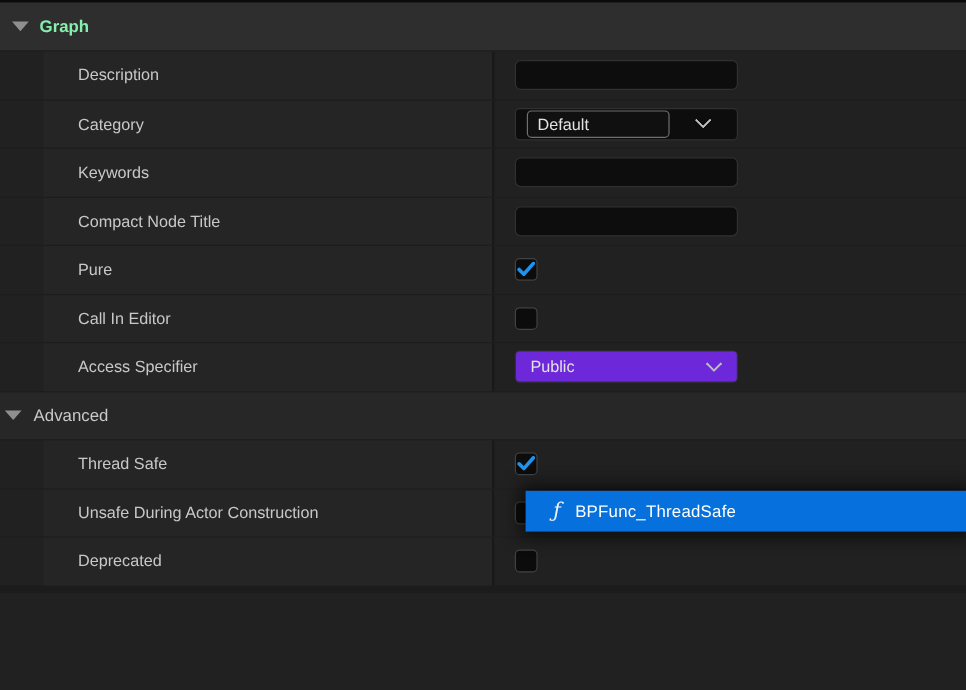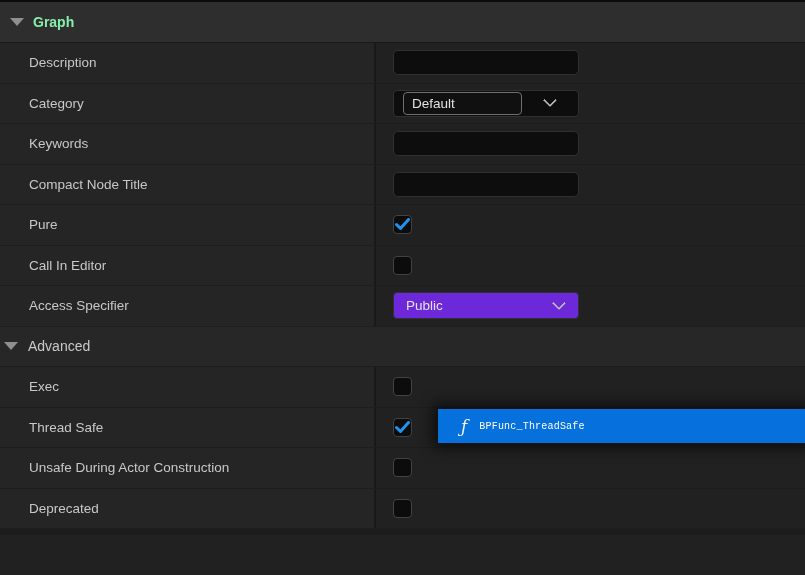--- a/index.html
+++ b/index.html
@@ -19,21 +19,21 @@
     color:#c9c9c9;font-weight:400;font-size:14px;
   }
   .tri{
     width:0;height:0;border-left:7px solid transparent;border-right:7px solid transparent;
     border-top:8px solid #8f8f8f;flex:0 0 auto;
   }
   .row{height:40.5px;display:flex;border-bottom:1px solid #1d1d1d;box-sizing:border-box;}
   .label-cell{
     width:376px;flex:0 0 376px;background:#252525;border-right:2px solid #191919;
     display:flex;align-items:center;padding-left:29px;box-sizing:border-box;
-    color:#c8c8c8;font-size:13.5px;
+    color:#c8c8c8;font-size:13.5px;margin-left:36px;
   }
   .row.disabled .label-cell{color:#5f5f5f;}
   .value-cell{flex:1;background:#212121;display:flex;align-items:center;padding-left:17px;}
   .text-input{
     width:186px;height:25px;background:#0d0d0d;border:1px solid #303030;border-radius:5px;
     box-sizing:border-box;color:#e0e0e0;font-size:13.5px;display:flex;align-items:center;padding-left:8px;
   }
   .text-input.disabled{background:#1d1d1d;border:1px solid #262626;}
   .combo{
     width:186px;height:27px;background:#0d0d0d;border:1px solid #303030;border-radius:4px;
@@ -59,21 +59,21 @@
   }
   .checkbox svg{display:block;}
   .drag-preview{
     position:absolute;left:438px;top:407px;width:367px;height:34px;background:#0670dc;
     display:flex;align-items:center;padding-left:23px;box-sizing:border-box;gap:12px;
     box-shadow:0 0 14px 5px rgba(0,0,0,0.62);color:#ffffff;
   }
   .fn-glyph{
     font-family:"DejaVu Serif",serif;font-style:italic;font-size:17px;color:#f2f2f2;line-height:1;
   }
-  .drag-label{font-size:10px;letter-spacing:.2px;font-family:Liberation Mono, monospace;}
+  .drag-label{font-size:14px;letter-spacing:.2px;}
   .bottom-strip{height:5.5px;background:#1c1c1c;}
 </style>
 </head>
 <body>
 
 <div class="panel">
 
   <div class="cat-header">
     <span class="tri"></span>
     <span>Graph</span>
@@ -138,26 +138,20 @@
         <span class="chev"></span>
       </div>
     </div>
   </div>
 
   <div class="subcat-header">
     <span class="tri"></span>
     <span>Advanced</span>
   </div>
 
-  <div class="row">
-    <div class="label-cell">Exec</div>
-    <div class="value-cell">
-      <div class="checkbox"></div>
-    </div>
-  </div>
 
   <div class="row">
     <div class="label-cell">Thread Safe</div>
     <div class="value-cell">
       <div class="checkbox">
         <svg width="15" height="13" viewBox="0 0 15 13">
           <polyline points="1.5,6.5 5.5,10.5 13.5,1.5" fill="none" stroke="#1e93f0" stroke-width="3" stroke-linecap="round" stroke-linejoin="round"></polyline>
         </svg>
       </div>
     </div>

